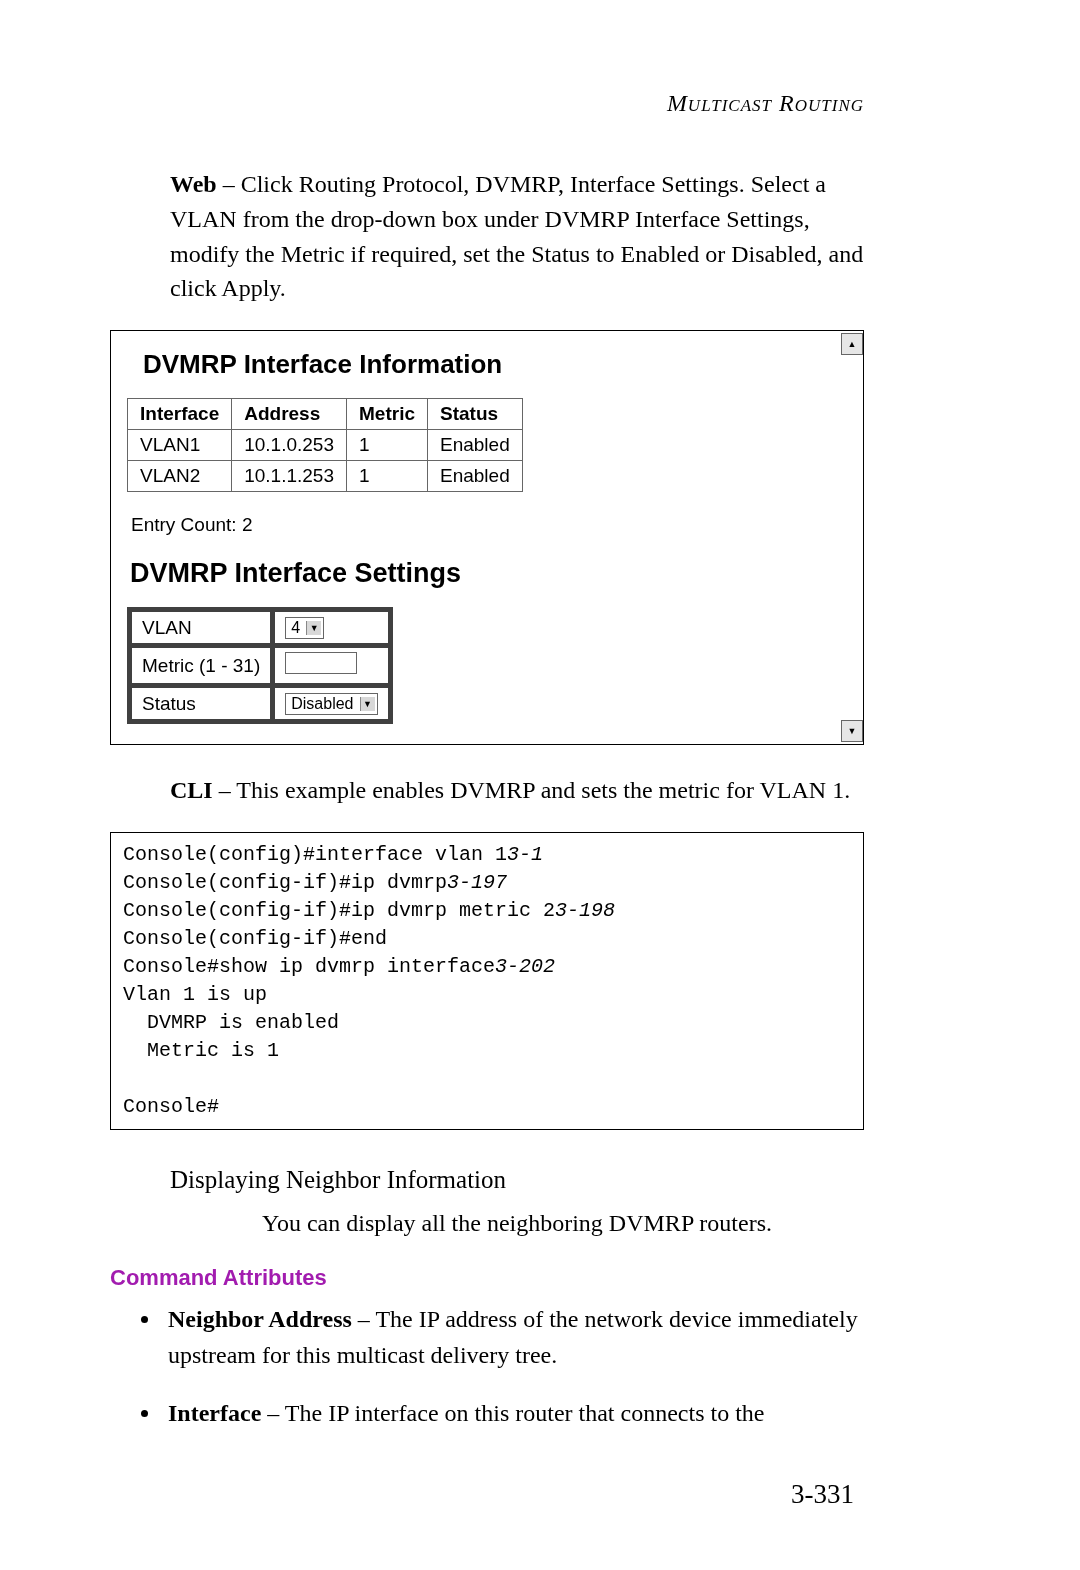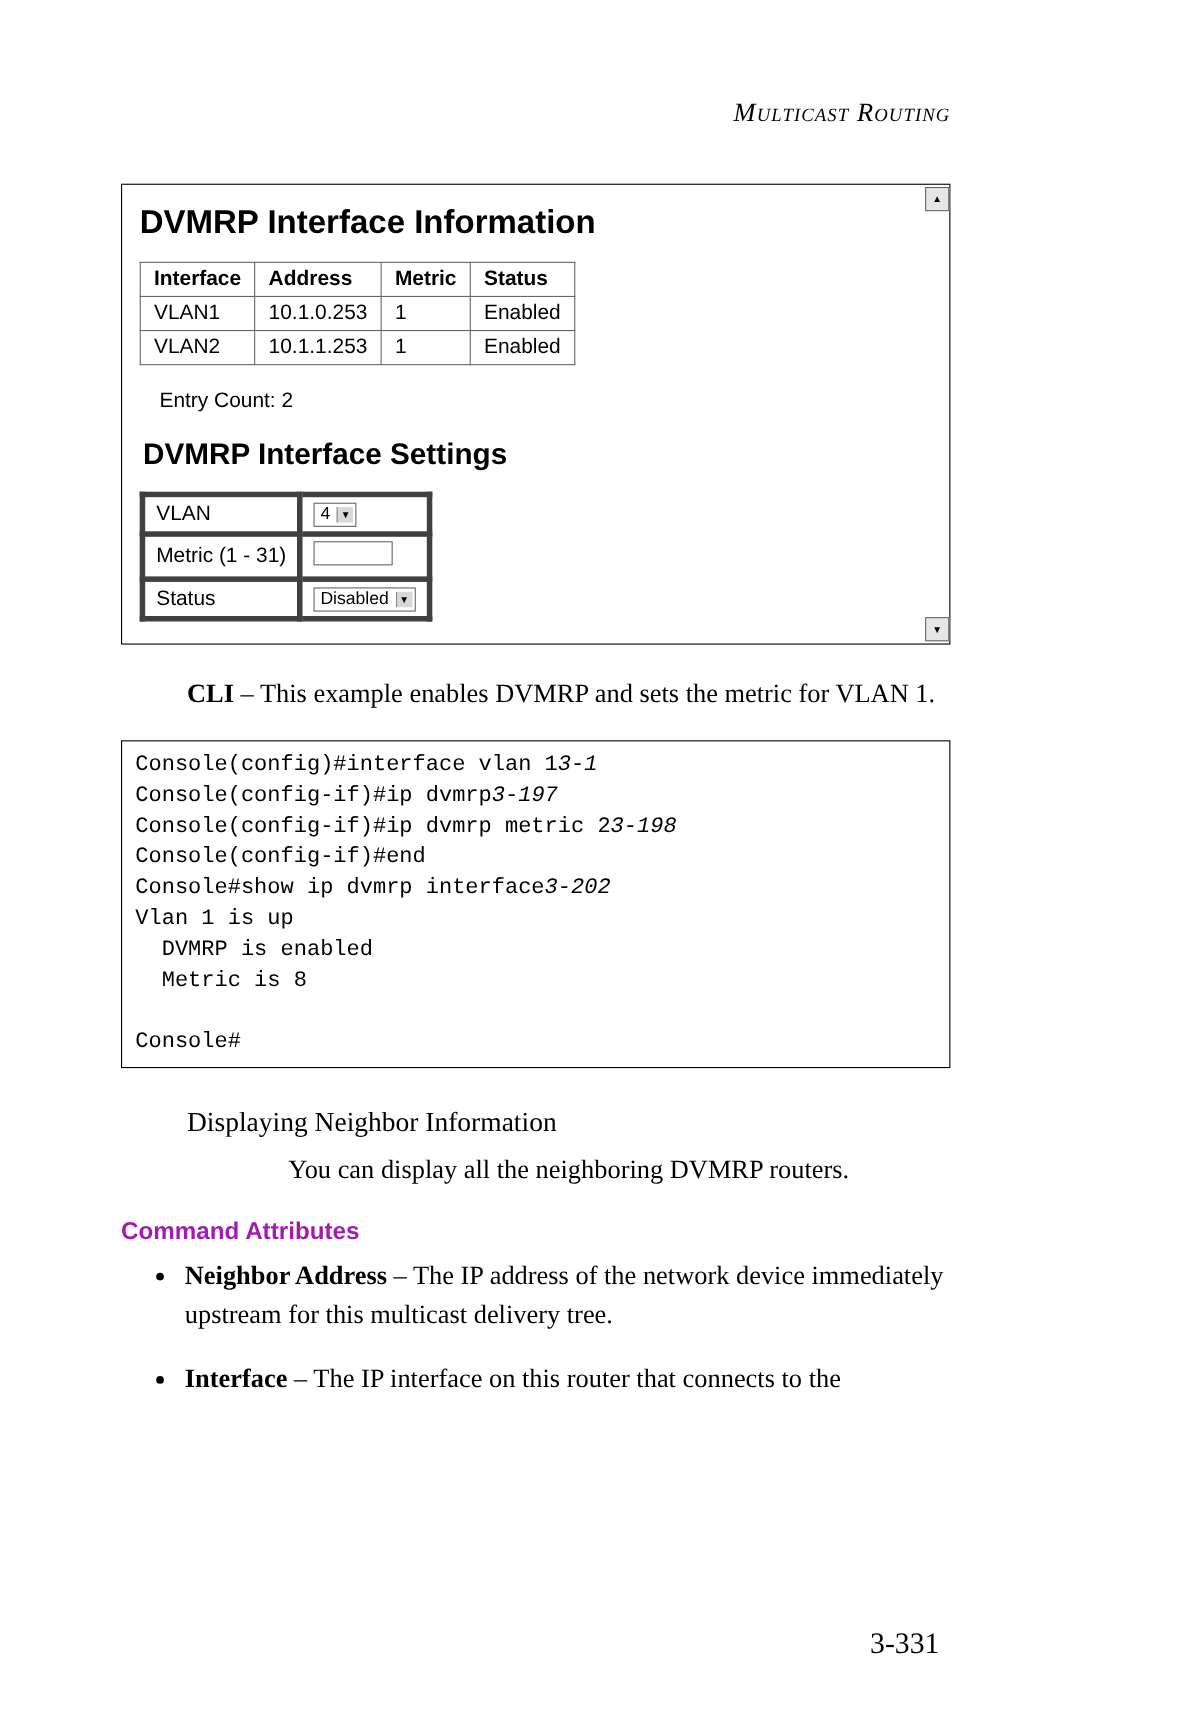--- a/index.html
+++ b/index.html
@@ -58,41 +58,41 @@
     height: 20px;
     border: 1px solid #666;
     background: #e6e6e6;
     display: flex;
     align-items: center;
     justify-content: center;
     font-size: 9px;
     user-select: none;
   }
   .panel-h2 {
-    font-size: 30px;
-    font-weight: bold;
-    margin: 4px 0 18px 0;
+    font-size: 26px;
+    font-weight: bold;
+    margin: 4px 0 18px 16px;
   }
   .ui-table {
     border-collapse: collapse;
     font-size: 19px;
   }
   .ui-table th, .ui-table td {
     border: 1px solid #666;
     padding: 4px 12px;
     text-align: left;
     font-weight: normal;
   }
   .ui-table th {
     font-weight: bold;
   }
   .entry-count {
     font-size: 19px;
     margin-top: 22px;
-    margin-left: 18px;
+    margin-left: 4px;
   }
   .settings-h2 {
     font-size: 27px;
     font-weight: bold;
     margin: 22px 0 18px 3px;
   }
   .settings-table {
     border-collapse: collapse;
     font-size: 19px;
   }
@@ -173,20 +173,23 @@
     font-size: 27px;
   }
 </style>
 </head>
 <body>
 
 <div class="page">
 
   <div class="running-header">Multicast Routing</div>
 
+  <p class="body-text">
+    <span class="lead">Web</span><span> – Click Routing Protocol, DVMRP, Interface Settings. Select a VLAN from the drop-down box under DVMRP Interface Settings, modify the Metric if required, set the Status to Enabled or Disabled, and click Apply.</span>
+  </p>
 
   <div class="screenshot-panel">
     <div class="scrollbar">
       <div class="scroll-arrow">▲</div>
       <div class="scroll-arrow">▼</div>
     </div>
 
     <div class="panel-h2">DVMRP Interface Information</div>
 
     <table class="ui-table">
@@ -250,21 +253,21 @@
     <span class="lead">CLI</span><span> – This example enables DVMRP and sets the metric for VLAN 1.</span>
   </p>
 
   <div class="cli-block"><span>Console(config)#interface vlan 1</span><span class="cli-ref">3-1</span>
 <span>Console(config-if)#ip dvmrp</span><span class="cli-ref">3-197</span>
 <span>Console(config-if)#ip dvmrp metric 2</span><span class="cli-ref">3-198</span>
 <span>Console(config-if)#end</span>
 <span>Console#show ip dvmrp interface</span><span class="cli-ref">3-202</span>
 <span>Vlan 1 is up</span>
 <span>  DVMRP is enabled</span>
-<span>  Metric is 8</span>
+<span>  Metric is 1</span>
 <span></span>
 <span>Console#</span></div>
 
   <div class="h3-section">Displaying Neighbor Information</div>
 
   <p class="body-text" style="margin-top:0;text-align:center;">You can display all the neighboring DVMRP routers.</p>
 
   <div class="cmd-attr-label">Command Attributes</div>
 
   <ul class="attrs">

